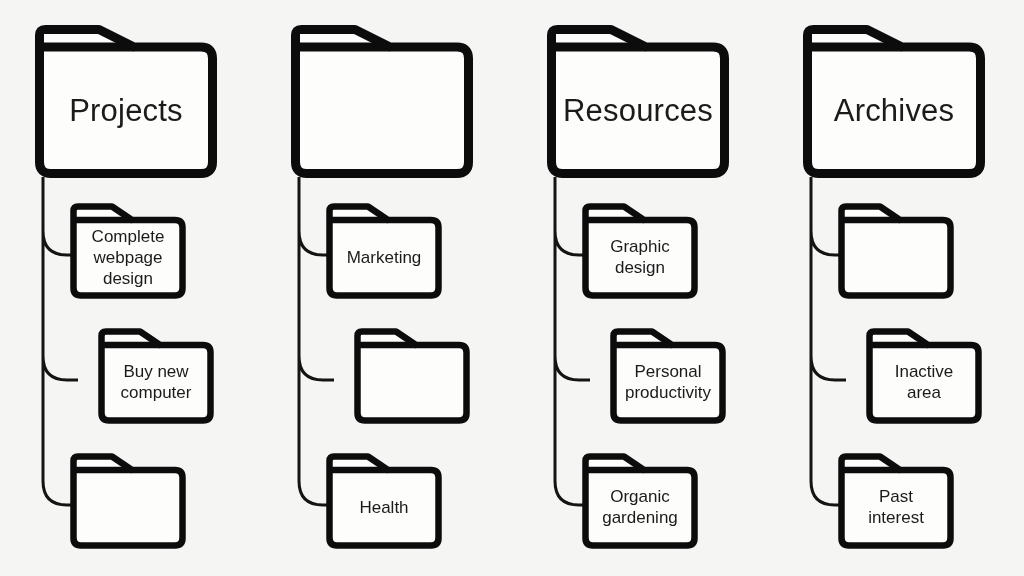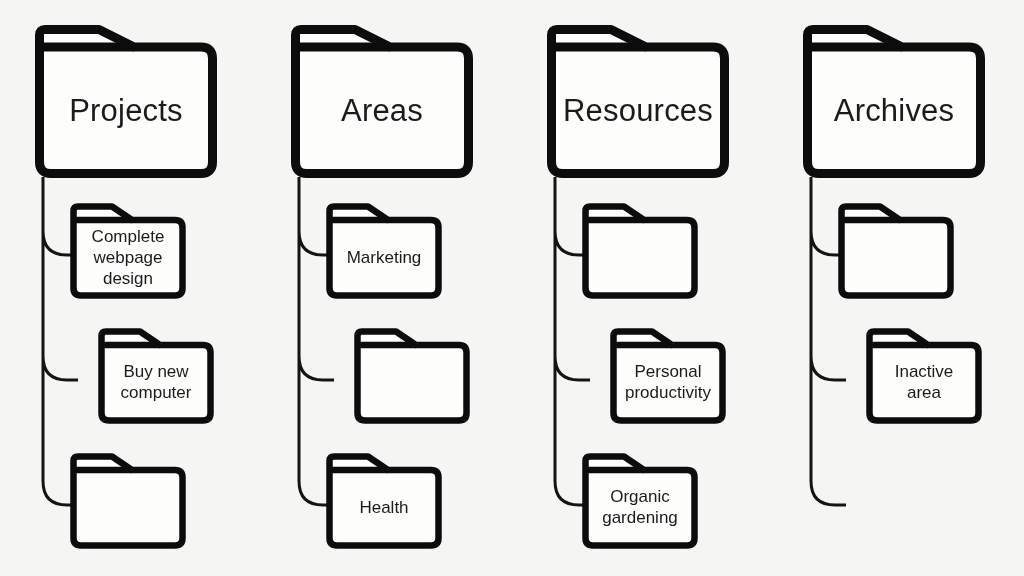--- a/index.html
+++ b/index.html
@@ -147,21 +147,20 @@
 
   <div class="column">
     <svg class="connector" viewBox="0 0 256 334">
       <path d="M43 0 V304 Q43 328 67 328 H78 M43 54 Q43 78 67 78 H78 M43 179 Q43 203 67 203 H78"></path>
     </svg>
     <div class="folder parent">
       <svg width="182" height="153" viewBox="0 0 182 153">
         <path class="folder-shape" d="M10 4.5 L64 4.5 L99 22 H166 Q177.5 22 177.5 33.5 V137 Q177.5 148.5 166 148.5 H16 Q4.5 148.5 4.5 137 V10 Q4.5 4.5 10 4.5 Z"></path>
         <path class="folder-topline" d="M4.5 22 H99"></path>
       </svg>
-      <div class="label">Areas</div>
     </div>
     <div class="folder child row-0">
       <svg width="116" height="96" viewBox="0 0 116 96">
         <path class="folder-shape" d="M8 3.5 L42 3.5 L62 17 H105 Q112.5 17 112.5 24.5 V85 Q112.5 92.5 105 92.5 H11 Q3.5 92.5 3.5 85 V8 Q3.5 3.5 8 3.5 Z"></path>
         <path class="folder-topline" d="M3.5 17 H62"></path>
       </svg>
       <div class="label">
           <span>Marketing</span>
         </div>
     </div>
@@ -191,20 +190,23 @@
         <path class="folder-shape" d="M10 4.5 L64 4.5 L99 22 H166 Q177.5 22 177.5 33.5 V137 Q177.5 148.5 166 148.5 H16 Q4.5 148.5 4.5 137 V10 Q4.5 4.5 10 4.5 Z"></path>
         <path class="folder-topline" d="M4.5 22 H99"></path>
       </svg>
       <div class="label">Resources</div>
     </div>
     <div class="folder child row-0">
       <svg width="116" height="96" viewBox="0 0 116 96">
         <path class="folder-shape" d="M8 3.5 L42 3.5 L62 17 H105 Q112.5 17 112.5 24.5 V85 Q112.5 92.5 105 92.5 H11 Q3.5 92.5 3.5 85 V8 Q3.5 3.5 8 3.5 Z"></path>
         <path class="folder-topline" d="M3.5 17 H62"></path>
       </svg>
+      <div class="label">
+          <span>Graphic design</span>
+        </div>
     </div>
     <div class="folder child row-1">
       <svg width="116" height="96" viewBox="0 0 116 96">
         <path class="folder-shape" d="M8 3.5 L42 3.5 L62 17 H105 Q112.5 17 112.5 24.5 V85 Q112.5 92.5 105 92.5 H11 Q3.5 92.5 3.5 85 V8 Q3.5 3.5 8 3.5 Z"></path>
         <path class="folder-topline" d="M3.5 17 H62"></path>
       </svg>
       <div class="label">
           <span>Personal productivity</span>
         </div>
     </div>
@@ -238,15 +240,24 @@
     </div>
     <div class="folder child row-1">
       <svg width="116" height="96" viewBox="0 0 116 96">
         <path class="folder-shape" d="M8 3.5 L42 3.5 L62 17 H105 Q112.5 17 112.5 24.5 V85 Q112.5 92.5 105 92.5 H11 Q3.5 92.5 3.5 85 V8 Q3.5 3.5 8 3.5 Z"></path>
         <path class="folder-topline" d="M3.5 17 H62"></path>
       </svg>
       <div class="label">
           <span>Inactive area</span>
         </div>
     </div>
+    <div class="folder child row-2">
+      <svg width="116" height="96" viewBox="0 0 116 96">
+        <path class="folder-shape" d="M8 3.5 L42 3.5 L62 17 H105 Q112.5 17 112.5 24.5 V85 Q112.5 92.5 105 92.5 H11 Q3.5 92.5 3.5 85 V8 Q3.5 3.5 8 3.5 Z"></path>
+        <path class="folder-topline" d="M3.5 17 H62"></path>
+      </svg>
+      <div class="label">
+          <span>Past interest</span>
+        </div>
+    </div>
   </div>
 
 </div>
 
 </body></html>

